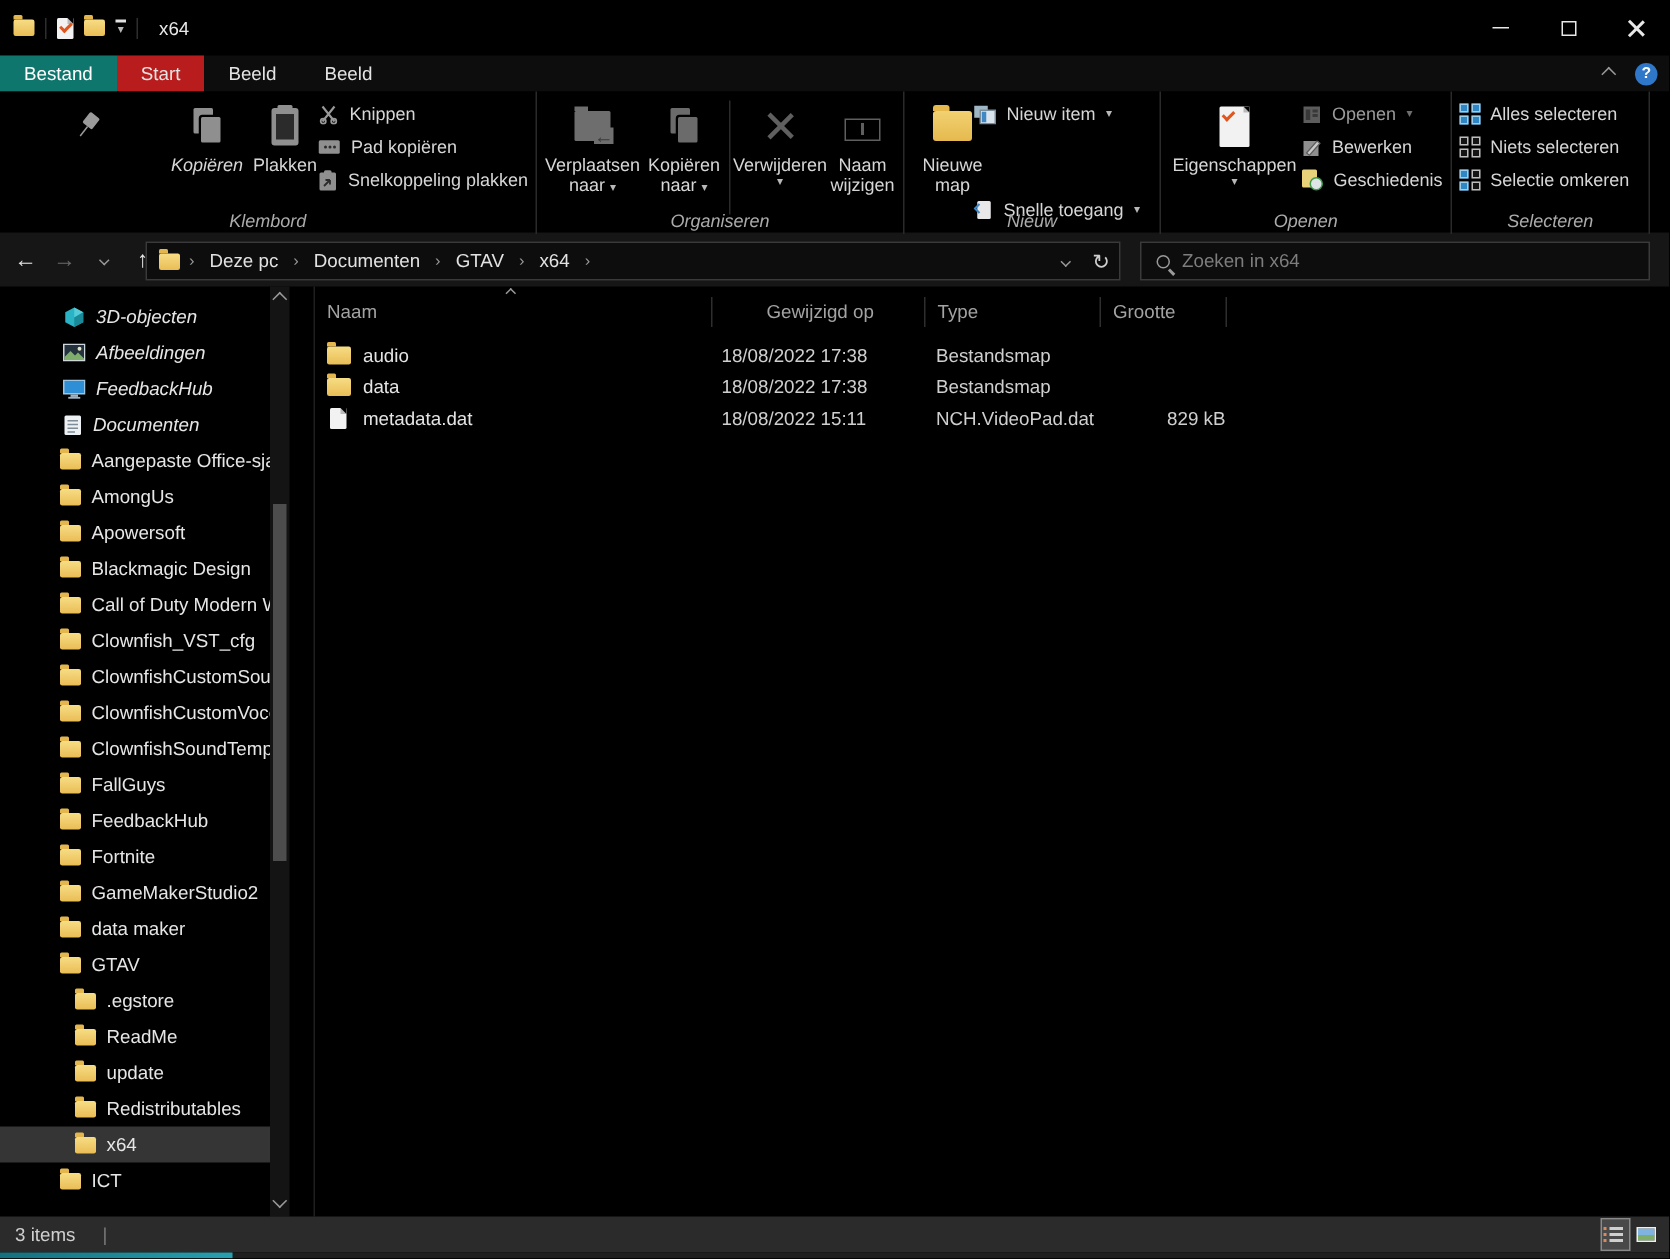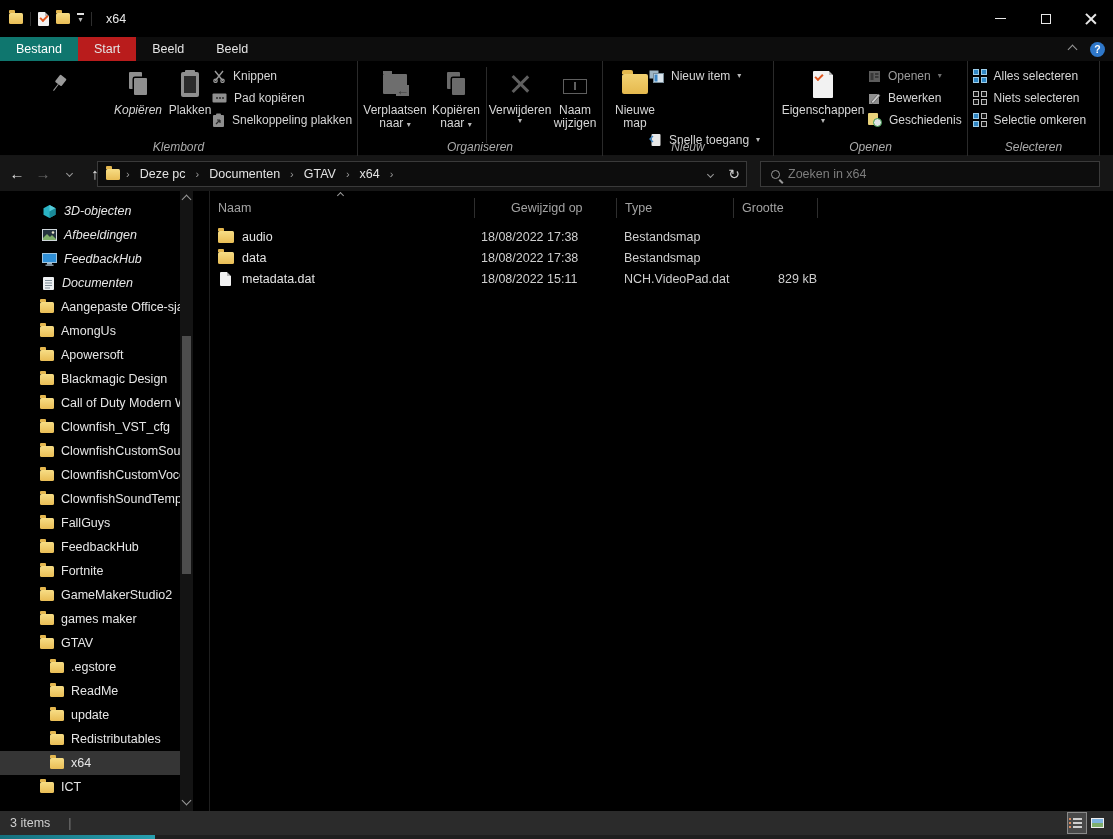--- a/index.html
+++ b/index.html
@@ -474,21 +474,21 @@
     <div class="si l2">
         <i class="fl"></i>
         <span>Fortnite</span>
       </div>
     <div class="si l2">
         <i class="fl"></i>
         <span>GameMakerStudio2</span>
       </div>
     <div class="si l2">
         <i class="fl"></i>
-        <span>games maker</span>
+        <span>data maker</span>
       </div>
     <div class="si l2">
         <i class="fl"></i>
         <span>GTAV</span>
       </div>
     <div class="si l3">
         <i class="fl"></i>
         <span>.egstore</span>
       </div>
     <div class="si l3">

